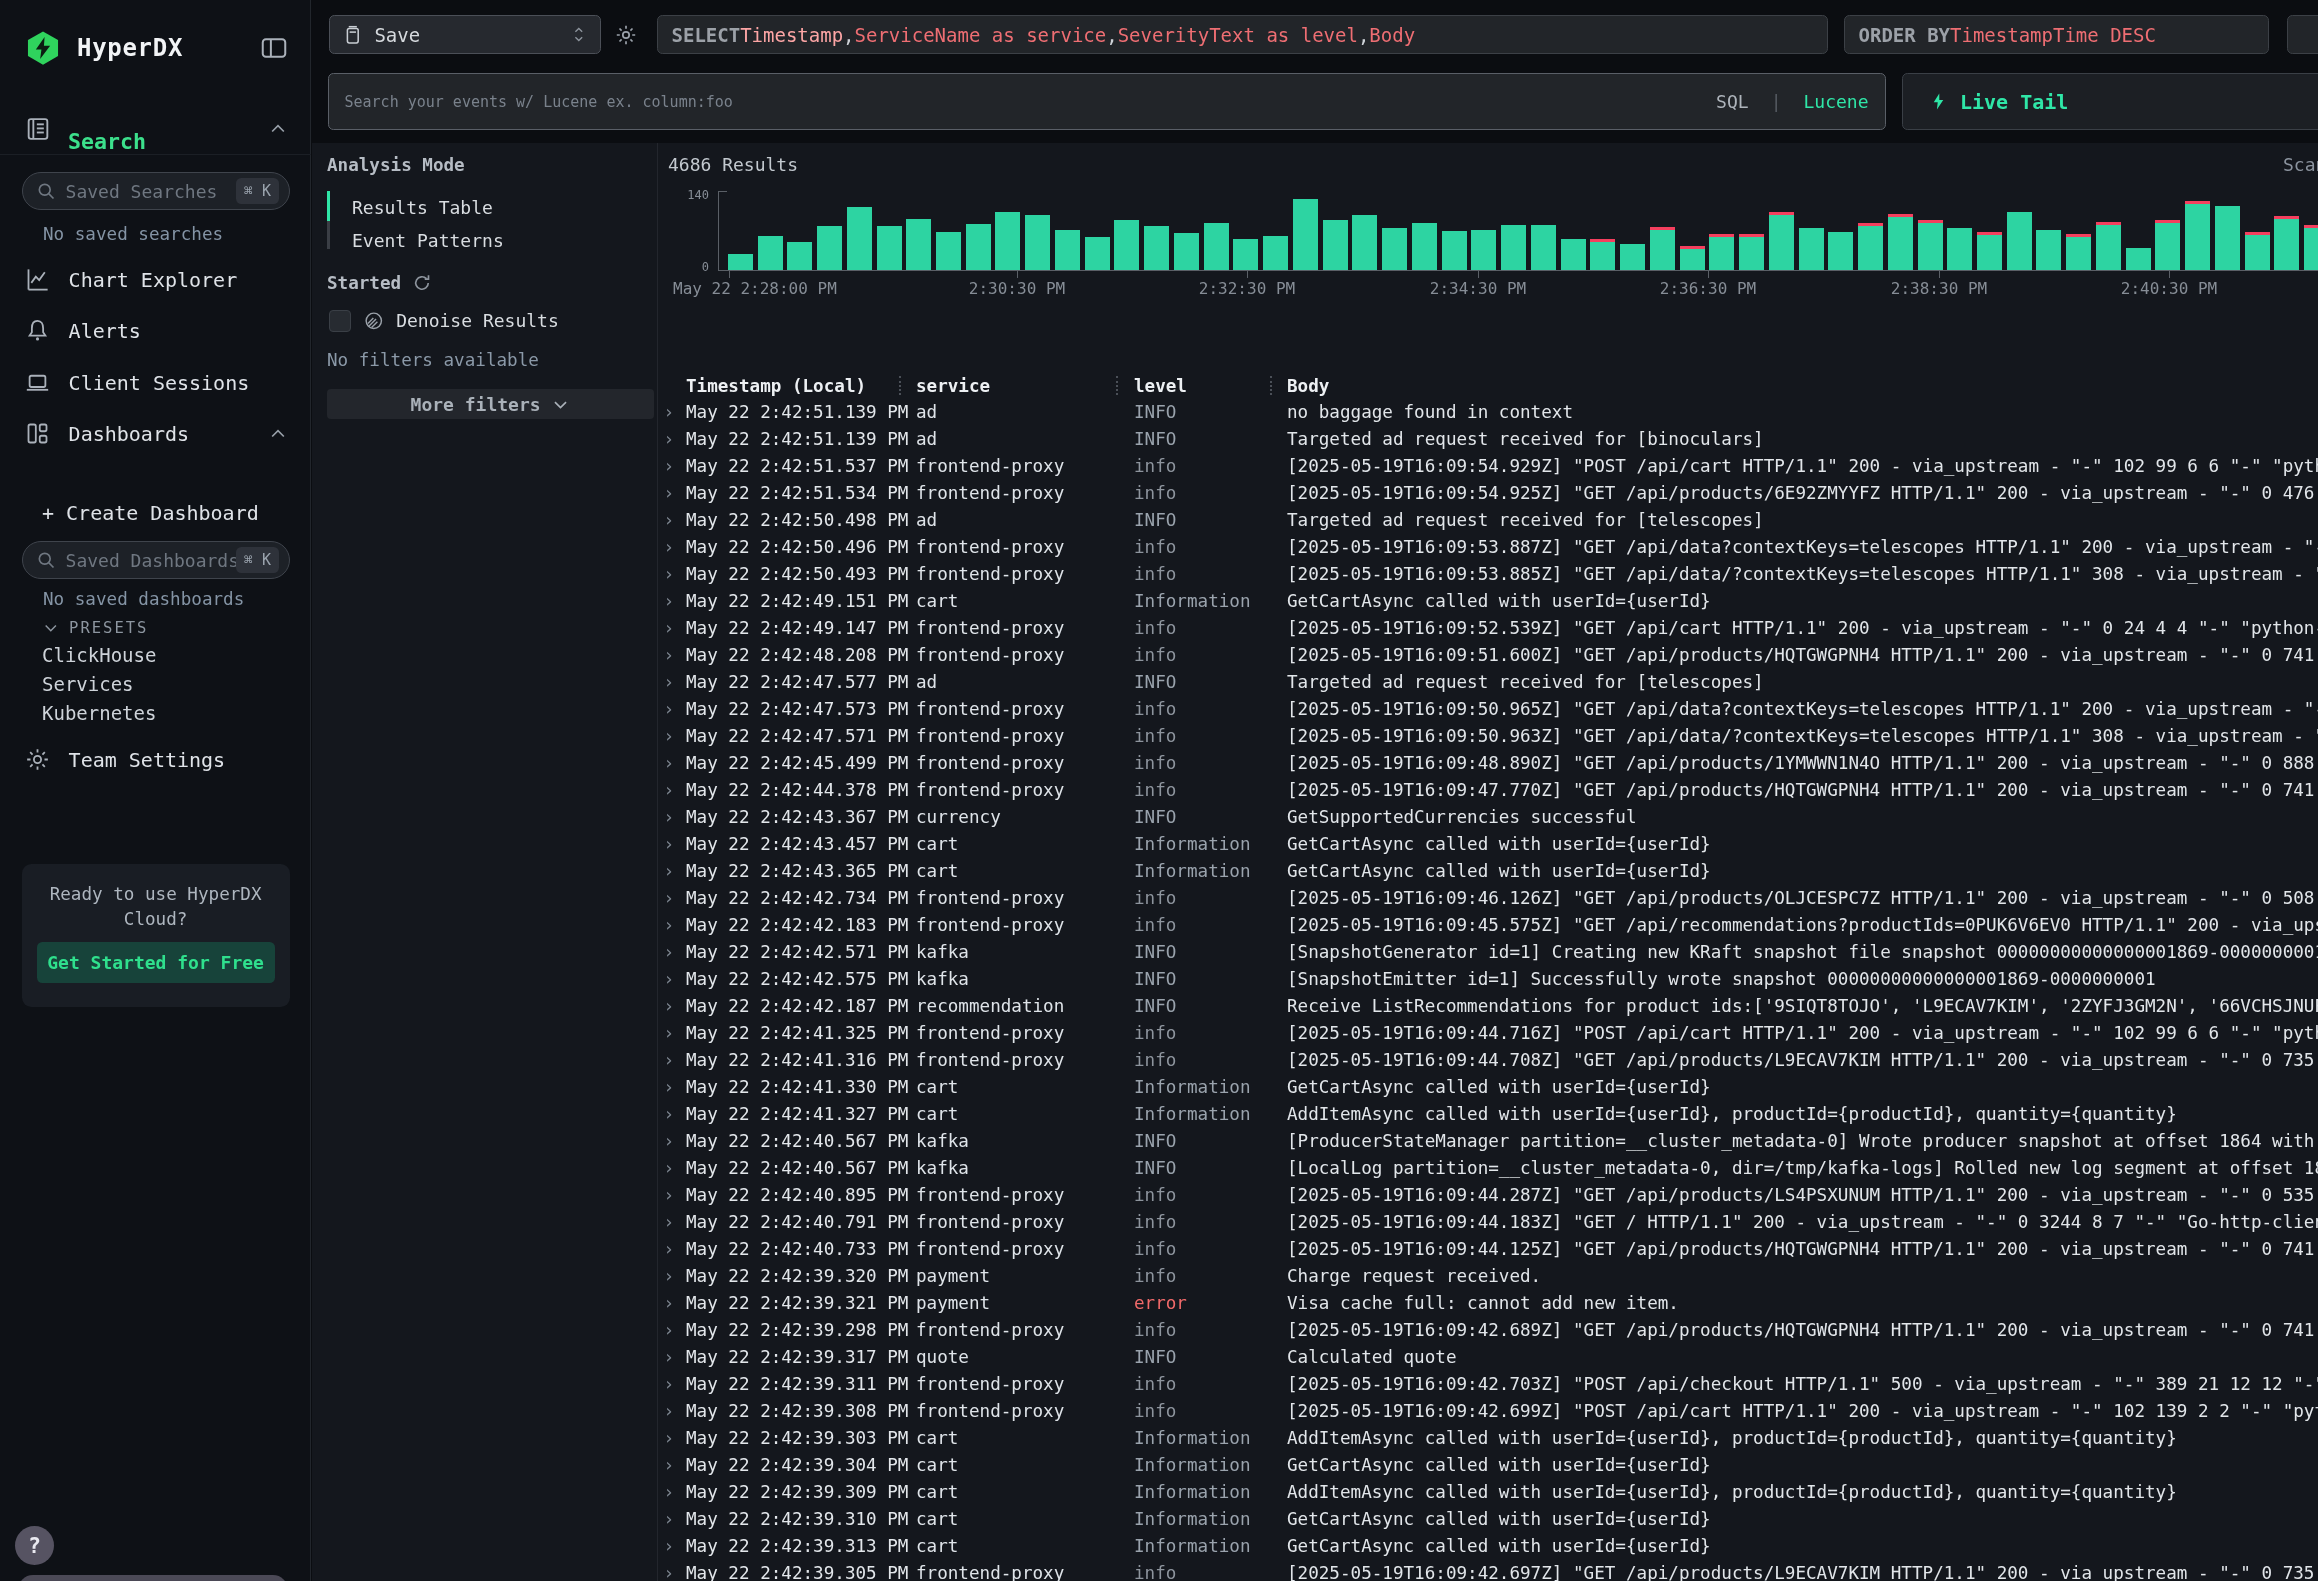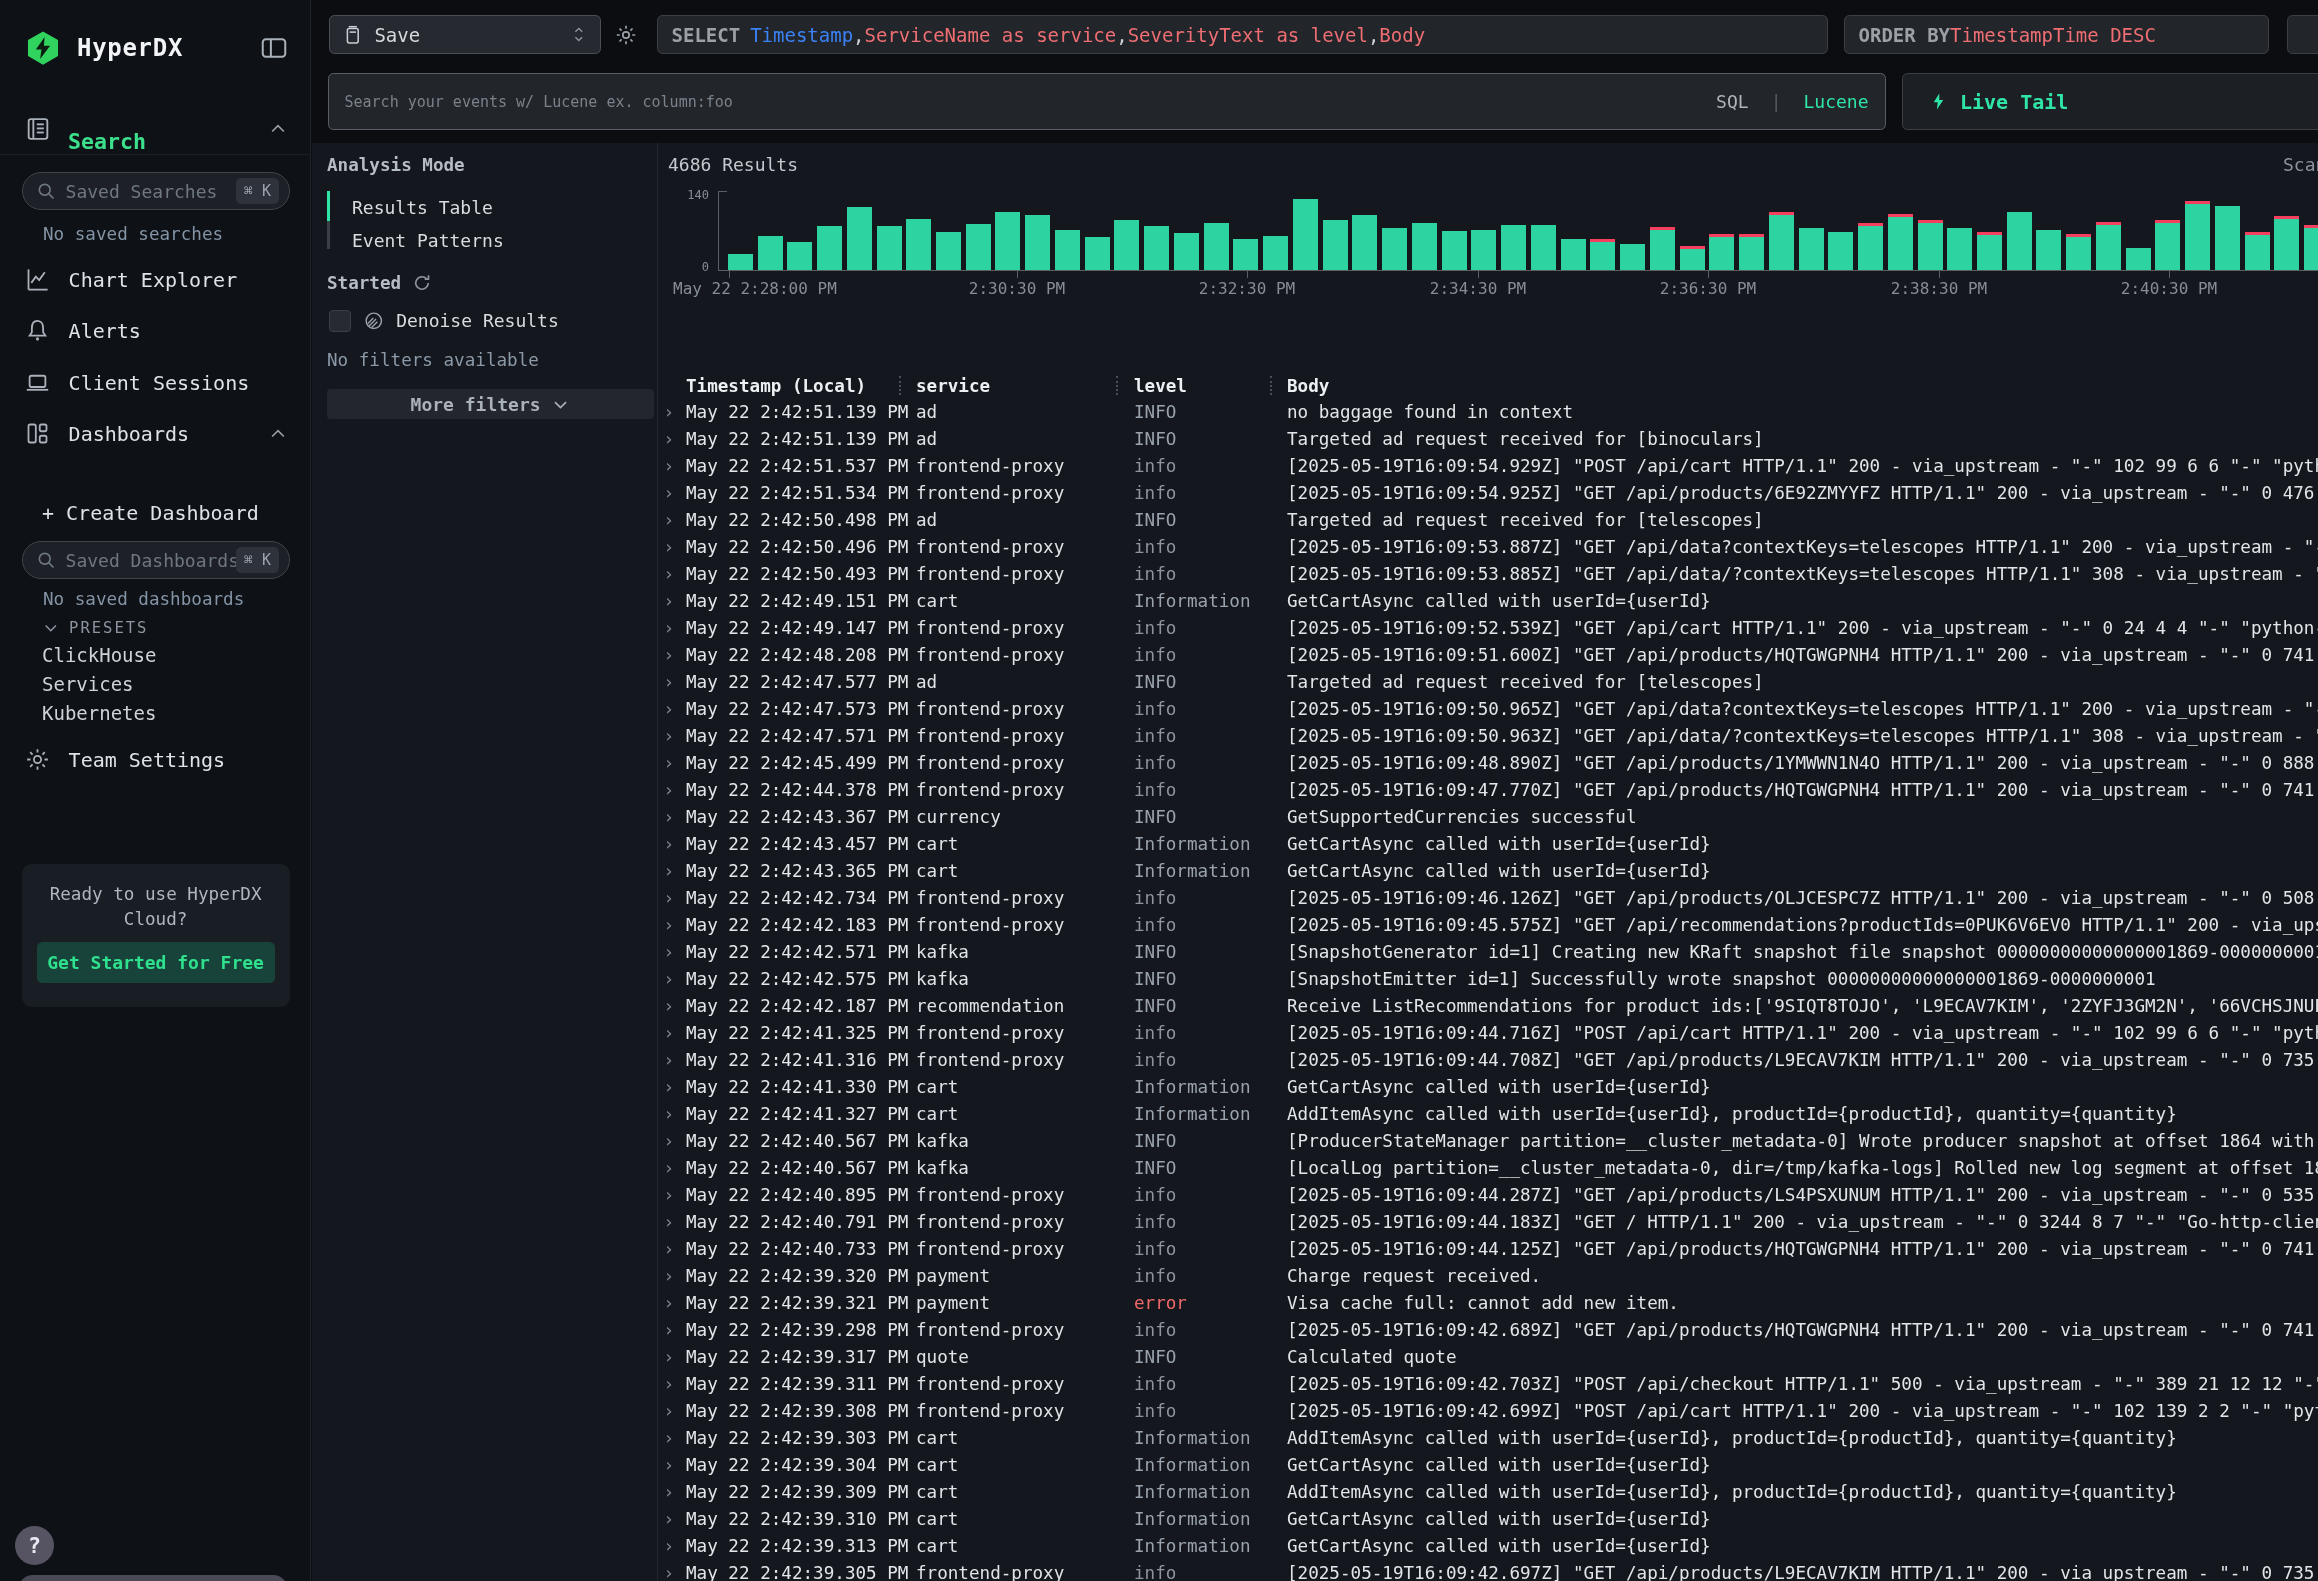--- a/index.html
+++ b/index.html
@@ -40,21 +40,21 @@
   .tb-box { position:absolute; background:#222529; border:1.4px solid #3c4046; border-radius:5.4px; display:flex; align-items:center; }
   #source-select { left:17px; top:15px; width:272px; height:39px; padding:0 12px; cursor:pointer; background:#26292f; border-color:#4b4f57; }
   #source-select .slbl { font-size:19px; color:#d6dade; margin-left:10.8px; flex:1; }
   #gear-btn { position:absolute; left:299px; top:20px; width:30px; height:30px; display:flex; align-items:center; justify-content:center; cursor:pointer; }
   #select-box { left:345px; top:15px; width:1171px; height:39px; padding:0 13.5px; white-space:nowrap; overflow:hidden; }
   #order-box { left:1532px; top:15px; width:425px; height:39px; padding:0 13.5px; white-space:nowrap; overflow:hidden; }
   #save-btn { left:1975px; top:15px; width:108px; height:39px; justify-content:center;
     font-family:"Liberation Sans", sans-serif; font-weight:bold; font-size:20px; color:#f0f2f4; cursor:pointer; }
   .qtext { font-size:19px; }
   .tok-kw { color:#9ca1a8; font-weight:bold; }
-  .tok-purple { color:#3b82f6;margin-left:10px; }
+  .tok-purple { color:#fca5a5; }
   .tok-red { color:#ee6e73; }
   .tok-plain { color:#cfd3d8; }
   #search-input { left:15.5px; top:73px; width:1558px; height:57px; padding:0 16px; border-color:#5a5f67; cursor:text; }
   #search-input .ph { font-size:15px; color:#7a828c; flex:1; white-space:nowrap; overflow:hidden; }
   .mode-toggle { display:flex; align-items:center; gap:22px; font-size:18px; white-space:nowrap;text-align:right; }
   .mode-sql { color:#aeb4bb; cursor:pointer; }
   .mode-div { color:#565b62; }
   .mode-lucene { color:#2fe6a7; cursor:pointer; }
   #live-tail { left:1590px; top:73px; width:744px; height:57px; padding:0 26px; background:#1c1f24; border-color:#3a3f46; cursor:pointer; }
   #live-tail .ltlbl { font-size:20px; font-weight:bold; color:#2fe6a7; margin-left:12px; }

